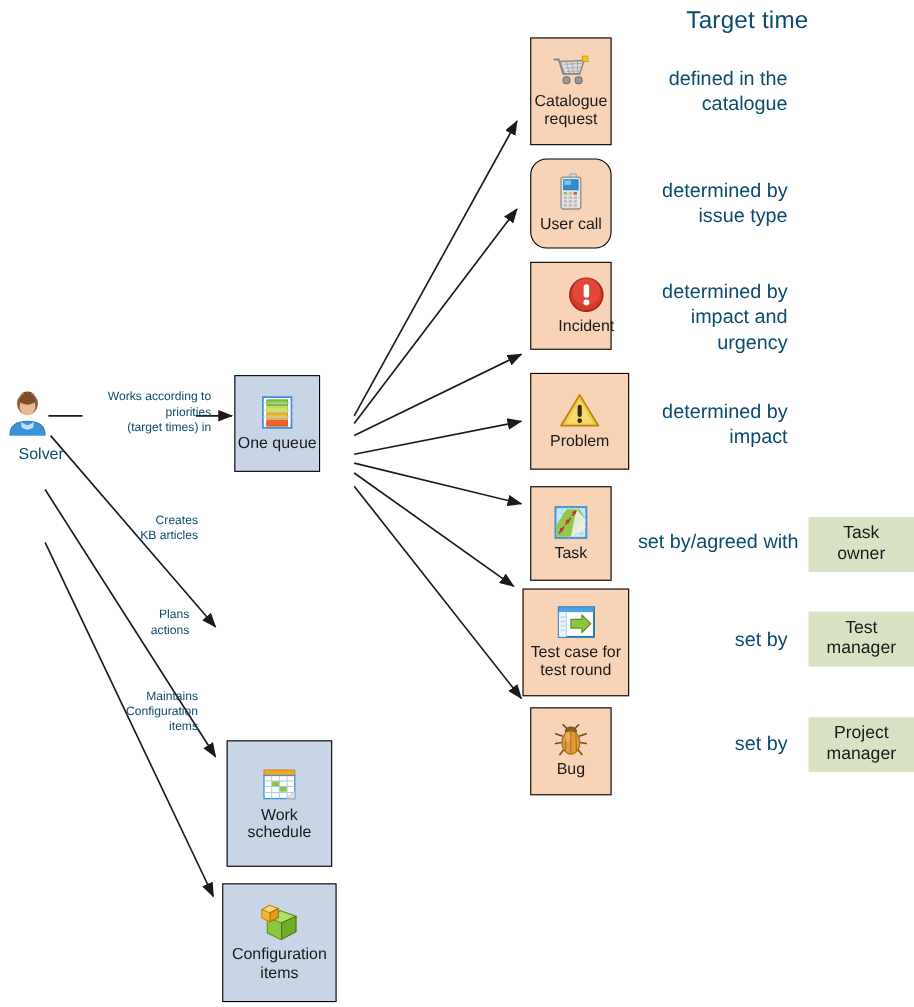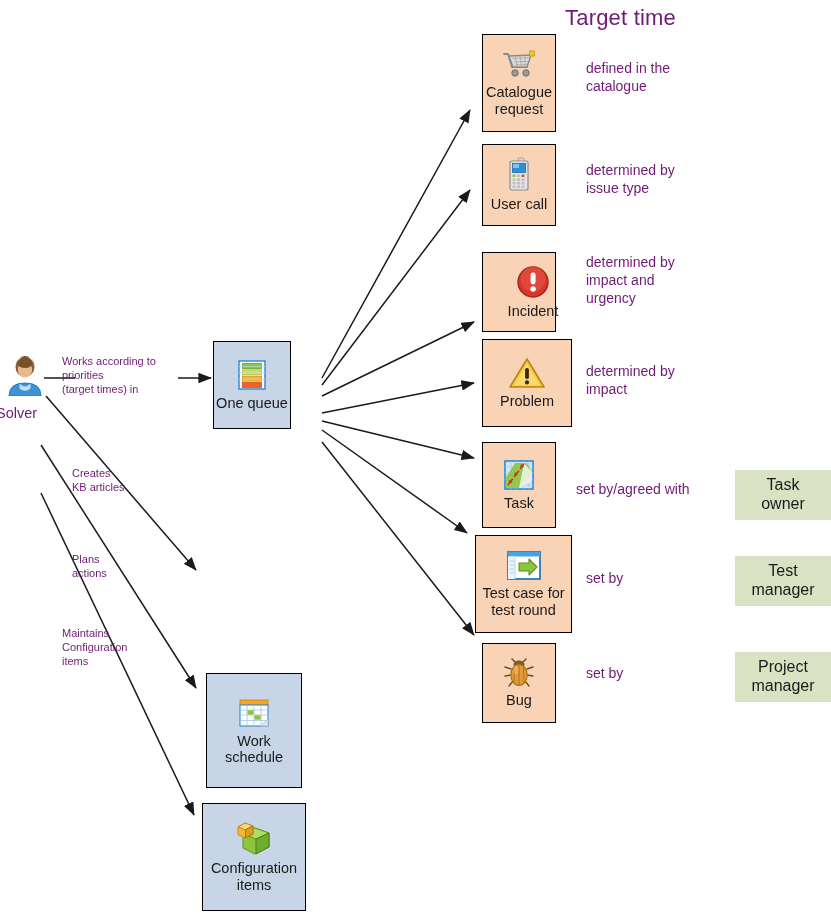--- a/index.html
+++ b/index.html
@@ -54,30 +54,30 @@
     margin-top: 3px;
   }
   .icon-wrap {
     display: block;
     line-height: 0;
   }
 
   
   .txt {
     position: absolute;
-    text-align: left;
+    text-align: right;
     white-space: pre-line;
     line-height: 1.28;
-    color: #701a75;
+    color: #0c4a6e;
   }
   .edge-label {
     font-size: 11px;
   }
   .right-note {
-    font-size: 14px;
+    font-size: 18px;
   }
   .title {
     font-size: 22px;
     letter-spacing: 0.2px;
   }
   .solver-label {
     font-size: 14.5px;
   }
 
   
@@ -226,21 +226,21 @@
         </g>
         <circle cx="14" cy="24" r="3.2" fill="#9a9a9a" stroke="#6e6e6e" stroke-width="1"></circle>
         <circle cx="25" cy="24" r="3.2" fill="#9a9a9a" stroke="#6e6e6e" stroke-width="1"></circle>
         <rect x="28.5" y="2" width="5" height="5" fill="#f5c518" stroke="#c79a0f" stroke-width="0.8"></rect>
       </svg>
     </span>
     <span class="nlabel box-label">Catalogue
 request</span>
   </div>
 
-  <div class="node node-orange" style="left:482px; top:144px; width:74px; height:82px;">
+  <div class="node node-orange" style="left:482px; top:144px; width:74px; height:82px;border-radius:15px;">
     <span class="icon-wrap">
       <svg width="26" height="36" viewBox="0 0 26 36">
         <rect x="12" y="1" width="6" height="4" rx="1" fill="#d8d8d8" stroke="#9a9a9a" stroke-width="0.8"></rect>
         <rect x="4" y="4" width="18" height="29" rx="2" fill="#e4e4e4" stroke="#8f8f8f" stroke-width="1.2"></rect>
         <rect x="6.5" y="6.5" width="13" height="9" fill="#2f8fd6" stroke="#1f6ca3" stroke-width="0.8"></rect>
         <rect x="7" y="7" width="6" height="4" fill="#7fc3ef"></rect>
         <rect x="6.5" y="17.5" width="3" height="2.5" fill="#8cc63f"></rect>
         <rect x="11" y="17.5" width="3" height="2.5" fill="#bdbdbd"></rect>
         <rect x="15.5" y="17.5" width="3" height="2.5" fill="#e34e3b"></rect>
         <g fill="#bdbdbd">
@@ -252,21 +252,21 @@
           <rect x="15.5" y="25" width="3" height="2.4"></rect>
           <rect x="6.5" y="28.5" width="3" height="2.4"></rect>
           <rect x="11" y="28.5" width="3" height="2.4"></rect>
           <rect x="15.5" y="28.5" width="3" height="2.4"></rect>
         </g>
       </svg>
     </span>
     <span class="nlabel box-label">User call</span>
   </div>
 
-  <div class="node node-orange" style="left:482px; top:252px; width:74px; height:80px;padding-left:28px;">
+  <div class="node node-orange" style="left:482px; top:238px; width:74px; height:80px;padding-left:28px;">
     <span class="icon-wrap">
       <svg width="36" height="36" viewBox="0 0 36 36">
         <circle cx="18" cy="18" r="15" fill="#d8362a" stroke="#a52318" stroke-width="1.4"></circle>
         <circle cx="18" cy="15" r="12.5" fill="#e8574a" opacity="0.55"></circle>
         <rect x="15.6" y="8.5" width="5" height="12" rx="2.4" fill="#ffffff"></rect>
         <circle cx="18.1" cy="25" r="2.7" fill="#ffffff"></circle>
       </svg>
     </span>
     <span class="nlabel box-label">Incident</span>
   </div>

